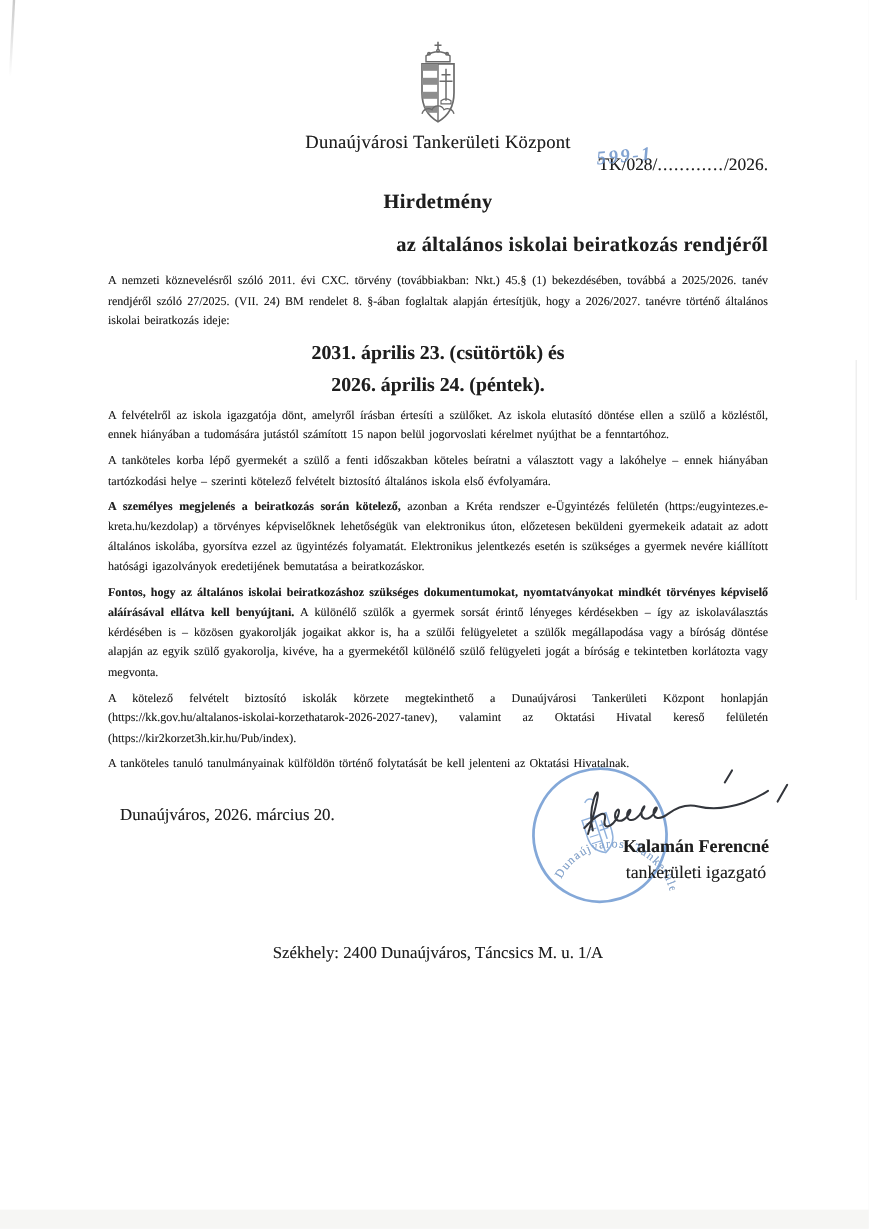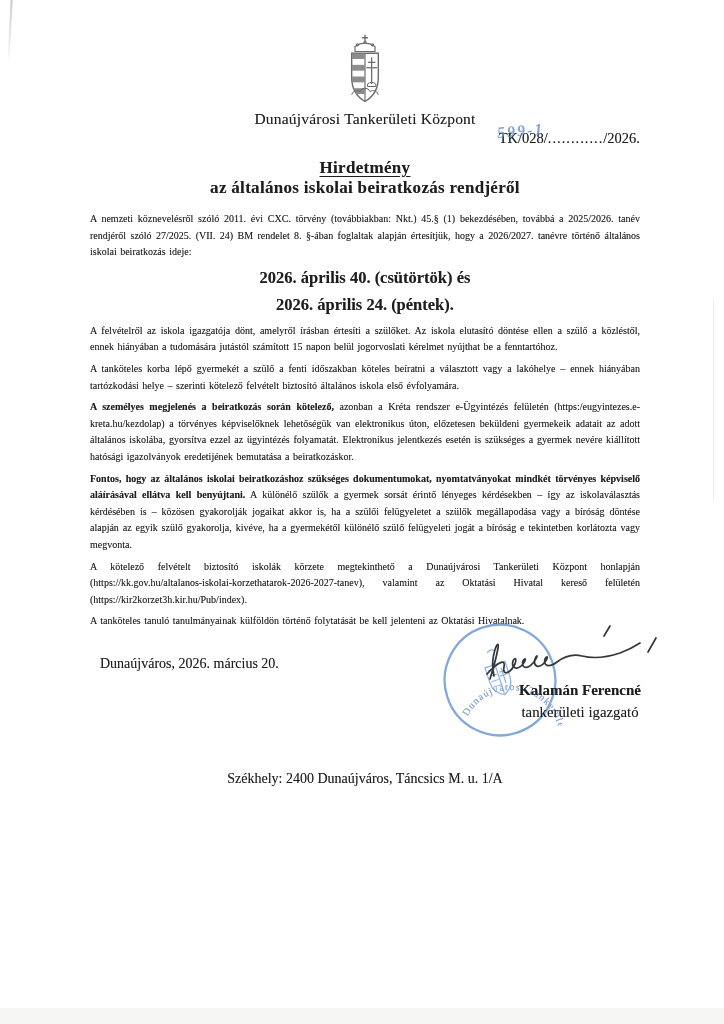--- a/index.html
+++ b/index.html
@@ -31,23 +31,23 @@
   .ref-handwritten{
     position:absolute;right:96px;top:-8px;
     color:#6d93c9;font-style:italic;font-size:16px;
     transform:rotate(-5deg);letter-spacing:2px;
     text-shadow:none;font-weight:bold;opacity:.85;
   }
   .doc-title{
     text-align:center;font-weight:bold;font-size:17px;margin-top:8px;
     letter-spacing:.3px;
   }
-  .doc-title span{text-decoration:underline;text-underline-offset:3px;margin-top:40px;}
+  .doc-title span{text-underline-offset:3px;margin-top:40px;}
   .doc-subtitle{
-    text-align:center;font-weight:bold;font-size:17px;
+    text-align:right;font-weight:bold;font-size:17px;margin-top:16px;
     letter-spacing:.3px;
   }
   .para{
     font-size:10px;line-height:16.6px;text-align:justify;
     margin:5px 0 0 0;word-spacing:1px;
   }
   .para.first{margin-top:13px;}
   .date-block{
     text-align:center;font-weight:bold;font-size:16.5px;line-height:27px;
     margin-top:3px;
@@ -129,21 +129,21 @@
 
     <div class="doc-title">
       <span>Hirdetmény</span>
     </div>
 
     <div class="doc-subtitle">az általános iskolai beiratkozás rendjéről</div>
 
     <p class="para first">A nemzeti köznevelésről szóló 2011. évi CXC. törvény (továbbiakban: Nkt.) 45.§ (1) bekezdésében, továbbá a 2025/2026. tanév rendjéről szóló 27/2025. (VII. 24) BM rendelet 8. §-ában foglaltak alapján értesítjük, hogy a 2026/2027. tanévre történő általános iskolai beiratkozás ideje:</p>
 
     <div class="date-block">
-      <div>2026. április 40. (csütörtök) és</div>
+      <div>2031. április 23. (csütörtök) és</div>
       <div>2026. április 24. (péntek).</div>
     </div>
 
     <p class="para">A felvételről az iskola igazgatója dönt, amelyről írásban értesíti a szülőket. Az iskola elutasító döntése ellen a szülő a közléstől, ennek hiányában a tudomására jutástól számított 15 napon belül jogorvoslati kérelmet nyújthat be a fenntartóhoz.</p>
     <p class="para">A tanköteles korba lépő gyermekét a szülő a fenti időszakban köteles beíratni a választott vagy a lakóhelye – ennek hiányában tartózkodási helye – szerinti kötelező felvételt biztosító általános iskola első évfolyamára.</p>
 
     <p class="para"><strong>A személyes megjelenés a beiratkozás során kötelező,</strong><span> azonban a Kréta rendszer e-Ügyintézés felületén (https:/eugyintezes.e-kreta.hu/kezdolap) a törvényes képviselőknek lehetőségük van elektronikus úton, előzetesen beküldeni gyermekeik adatait az adott általános iskolába, gyorsítva ezzel az ügyintézés folyamatát. Elektronikus jelentkezés esetén is szükséges a gyermek nevére kiállított hatósági igazolványok eredetijének bemutatása a beiratkozáskor.</span></p>
 
     <p class="para"><strong>Fontos, hogy az általános iskolai beiratkozáshoz szükséges dokumentumokat, nyomtatványokat mindkét törvényes képviselő aláírásával ellátva kell benyújtani.</strong><span> A különélő szülők a gyermek sorsát érintő lényeges kérdésekben – így az iskolaválasztás kérdésében is – közösen gyakorolják jogaikat akkor is, ha a szülői felügyeletet a szülők megállapodása vagy a bíróság döntése alapján az egyik szülő gyakorolja, kivéve, ha a gyermekétől különélő szülő felügyeleti jogát a bíróság e tekintetben korlátozta vagy megvonta.</span></p>
 

